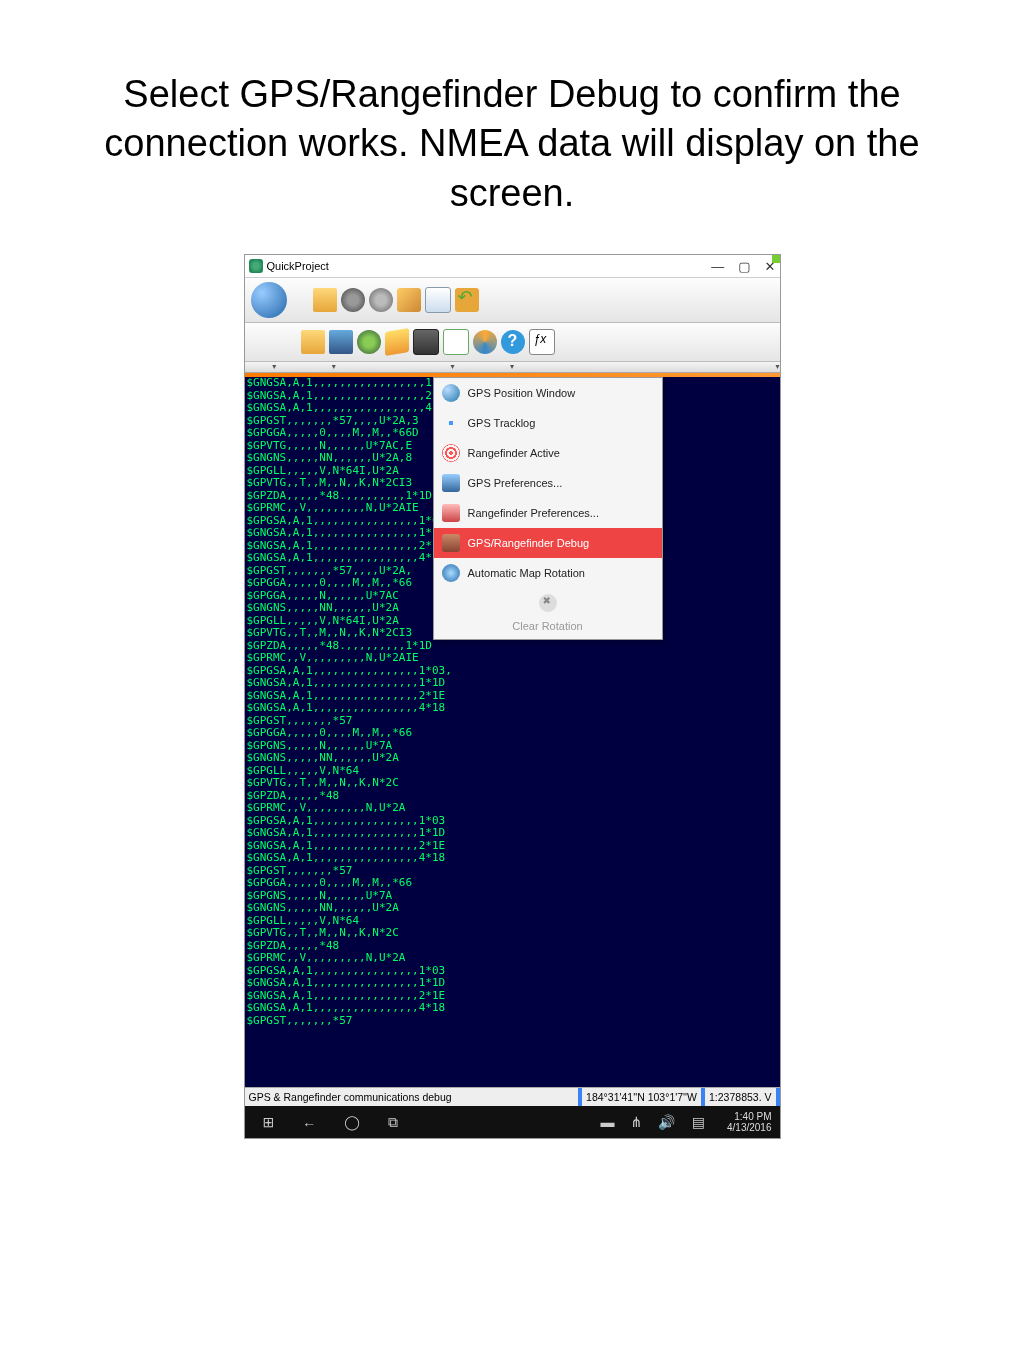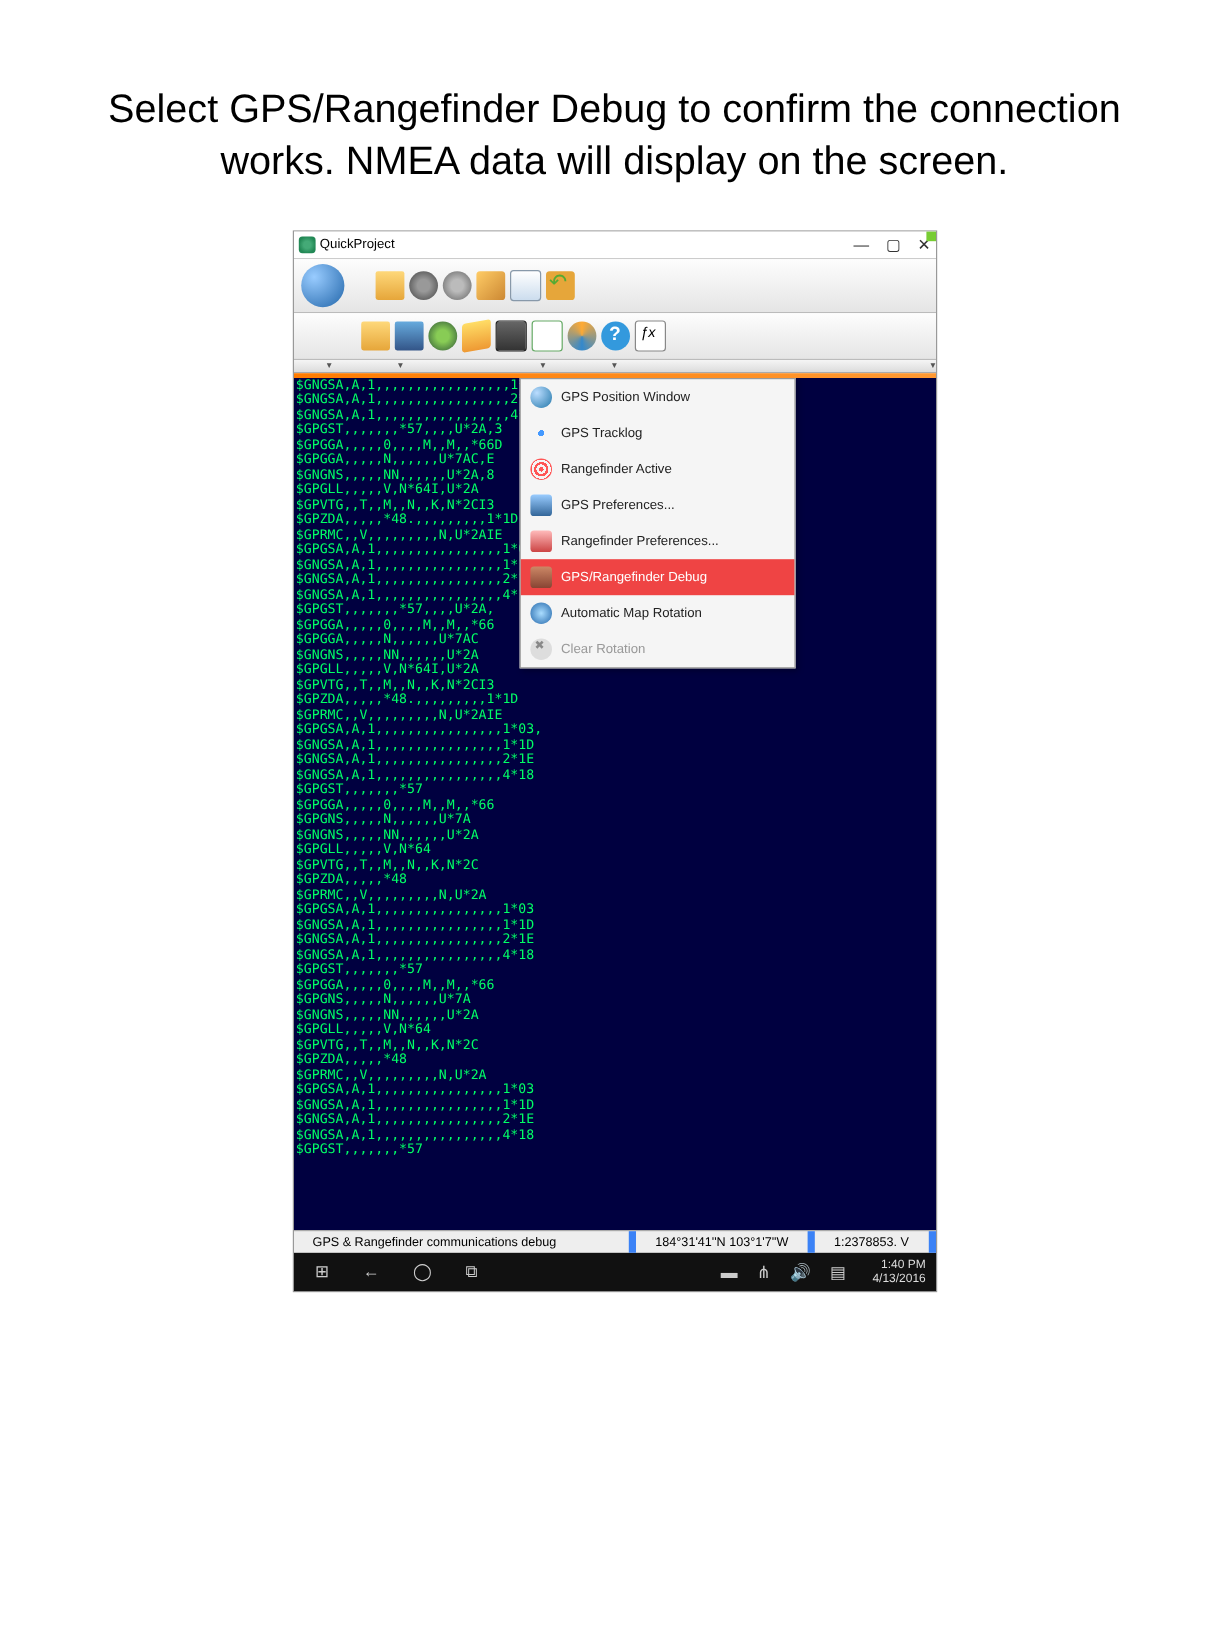--- a/index.html
+++ b/index.html
@@ -3,21 +3,21 @@
 <meta charset="utf-8">
 <style>
   body {
     margin: 0;
     padding: 0;
     background: white;
     font-family: "Segoe UI", Arial, sans-serif;
     width: 1024px;
   }
   .slide-title {
-    font-size: 33px;
+    font-size: 38px;
     text-align: center;
     margin: 70px 40px 30px 40px;
     line-height: 1.3;
     color: #000;
   }
   .app-window {
     width: 535px;
     margin: 36px auto 0 auto;
     border: 1px solid #999;
     background: white;
@@ -114,21 +114,21 @@
     padding: 6px 8px;
     font-size: 11px;
     color: #222;
     gap: 8px;
     font-family: "Segoe UI", Arial, sans-serif;
   }
   .menu-item.highlighted {
     background: #ef4444;
     color: white;
   }
-  .menu-item.disabled { color: #999; }
+  .menu-item.disabled { color: #999; flex-direction: column; }
   .mi-icon {
     width: 18px;
     height: 18px;
     flex-shrink: 0;
     border-radius: 3px;
   }
   .mi-globe { background: radial-gradient(circle at 30% 30%, #bdf, #27a); border-radius: 50%; }
   .mi-sat { background: linear-gradient(#888, #444); }
   .mi-dots { background: radial-gradient(circle, #49f 20%, transparent 20%); }
   .mi-waves { background: repeating-radial-gradient(circle, #f55, #f55 2px, transparent 2px, transparent 4px); border-radius: 50%; }
@@ -140,22 +140,22 @@
   .mi-clear::after { content: "✖"; color: #888; font-size: 10px; position: absolute; left: 4px; top: 1px; }
   .status-bar {
     display: flex;
     height: 18px;
     background: #eee;
     border-top: 1px solid #aaa;
     font-size: 10.5px;
     align-items: stretch;
   }
   .status-cell {
-    border-right: 6px solid #3b82f6;
-    padding: 2px 16px;
+    border-right: 4px solid #3b82f6;
+    padding: 2px 4px;
     display: flex;
     align-items: center;
   }
   .status-cell.main { flex: 1; }
   .taskbar {
     height: 32px;
     background: #111;
     display: flex;
     align-items: center;
     color: #bbb;
@@ -227,21 +227,21 @@
   </div>
   <div class="orange-strip"></div>
 
   <div class="main-area">
     <div id="nmea-container">
         <div class="nmea-line">$GNGSA,A,1,,,,,,,,,,,,,,,,,1*1D</div>
         <div class="nmea-line">$GNGSA,A,1,,,,,,,,,,,,,,,,,2*1E</div>
         <div class="nmea-line">$GNGSA,A,1,,,,,,,,,,,,,,,,,4*18</div>
         <div class="nmea-line">$GPGST,,,,,,,*57,,,,U*2A,3</div>
         <div class="nmea-line">$GPGGA,,,,,0,,,,M,,M,,*66D</div>
-        <div class="nmea-line">$GPGGA,,,,,N,,,,,,U*7AC,E</div>
+        <div class="nmea-line">$GPVTG,,,,,N,,,,,,U*7AC,E</div>
         <div class="nmea-line">$GNGNS,,,,,NN,,,,,,U*2A,8</div>
         <div class="nmea-line">$GPGLL,,,,,V,N*64I,U*2A</div>
         <div class="nmea-line">$GPVTG,,T,,M,,N,,K,N*2CI3</div>
         <div class="nmea-line">$GPZDA,,,,,*48.,,,,,,,,,1*1D</div>
         <div class="nmea-line">$GPRMC,,V,,,,,,,,,N,U*2AIE</div>
         <div class="nmea-line">$GPGSA,A,1,,,,,,,,,,,,,,,,1*03,</div>
         <div class="nmea-line">$GNGSA,A,1,,,,,,,,,,,,,,,,1*1D</div>
         <div class="nmea-line">$GNGSA,A,1,,,,,,,,,,,,,,,,2*1E</div>
         <div class="nmea-line">$GNGSA,A,1,,,,,,,,,,,,,,,,4*18</div>
         <div class="nmea-line">$GPGST,,,,,,,*57,,,,U*2A,</div>

